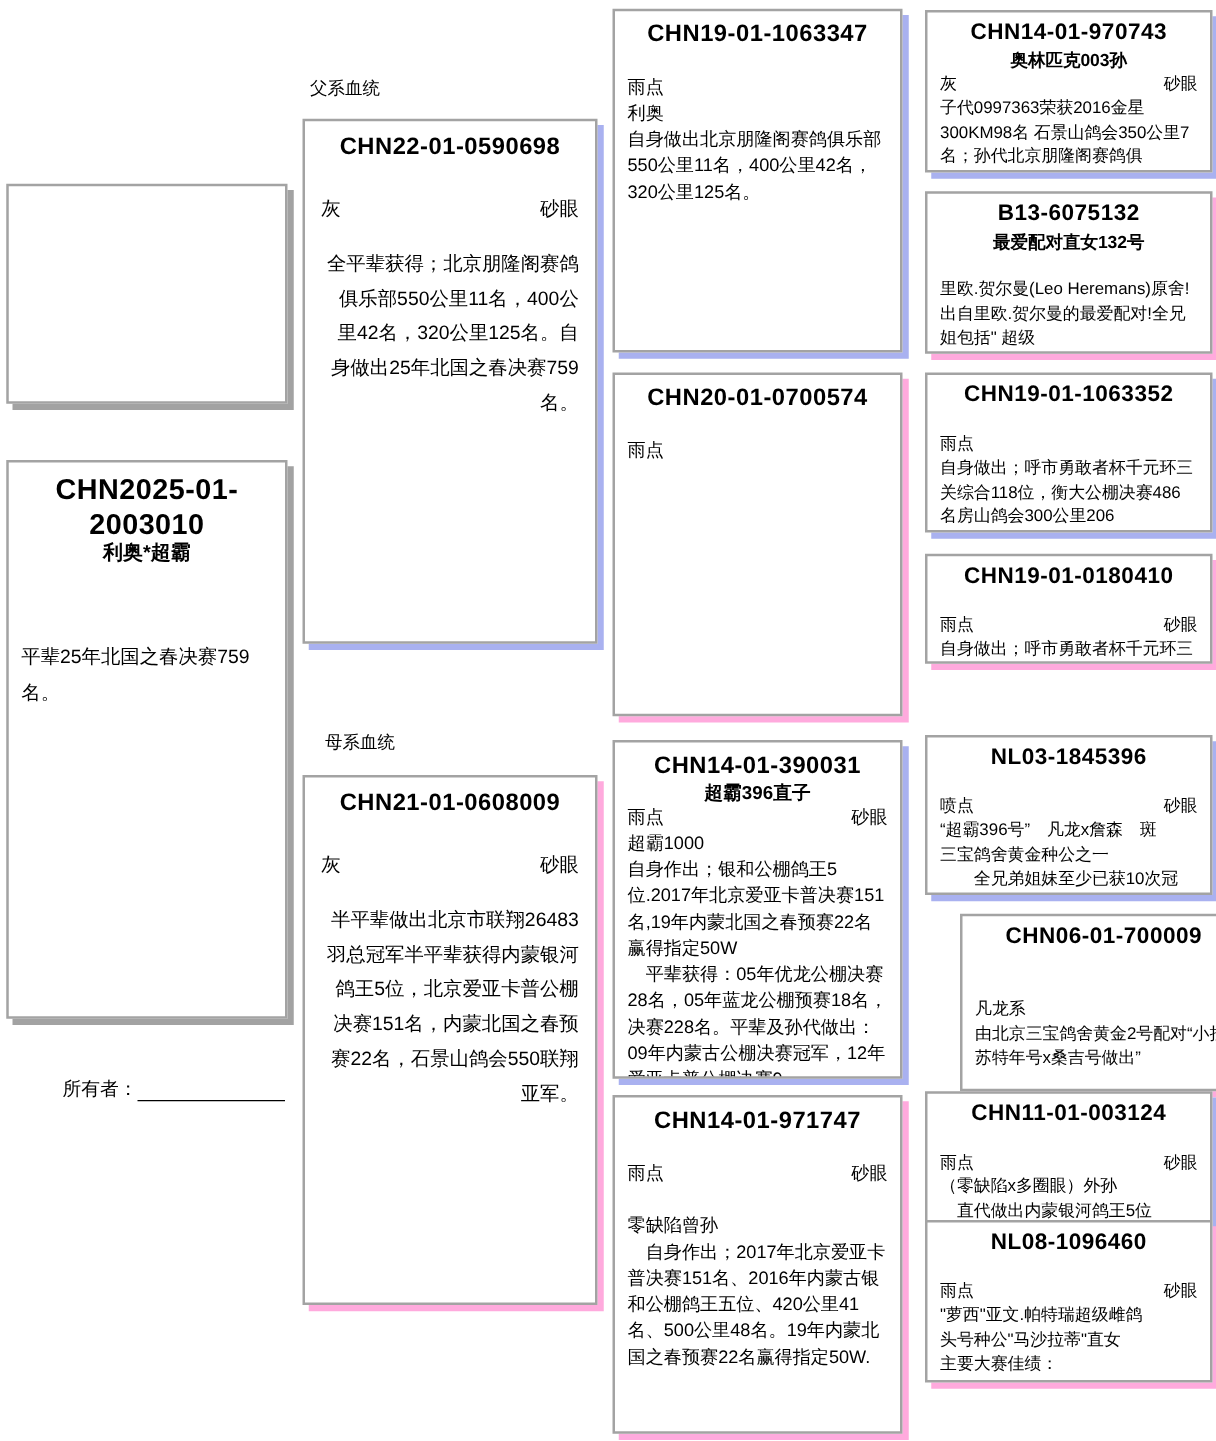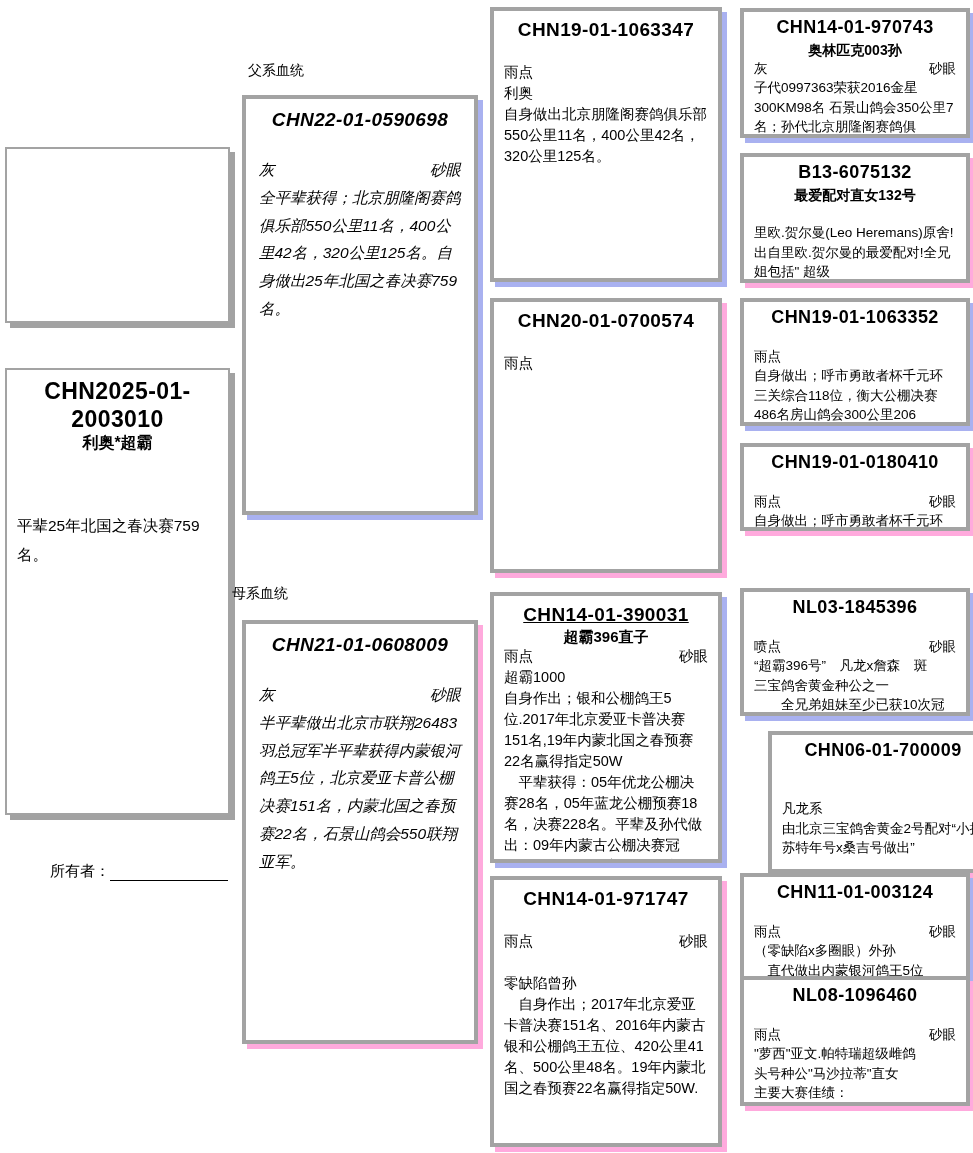--- a/index.html
+++ b/index.html
@@ -1,48 +1,48 @@
 <!DOCTYPE html>
 <html><head>
 <meta charset="utf-8">
 <style>
   html,body{margin:0;padding:0;background:#fff;}
   #canvas{
     position:relative;width:973px;height:1153px;background:#fff;
     font-family:"Liberation Sans","DejaVu Sans",sans-serif;color:#000;overflow:hidden;
   }
   .pbox{
-    position:absolute;background:#fff;border:4px solid #a3a3a3;
+    position:absolute;background:#fff;border:2px solid #a3a3a3;
     box-sizing:border-box;overflow:hidden;
   }
   .pbox.male{box-shadow:5px 5px 0 0 #a9b1f0;}
   .pbox.female{box-shadow:5px 5px 0 0 #ffaadd;}
   .pbox.neutral{box-shadow:5px 5px 0 0 #a2a2a2;}
   .pbox.thick{border-width:2px;}
 
   .ring{font-weight:bold;text-align:center;letter-spacing:.4px;line-height:1.2;}
   .pname{font-weight:bold;text-align:center;line-height:1.3;}
   .ce{display:flex;justify-content:space-between;}
   .body{white-space:pre-line;}
 
   
   .main{padding:8px 10px;font-size:15.5px;line-height:1.85;}
   .main .ring{font-size:23px;}
   .main .pname{font-size:16px;}
   .main .body{margin-top:58px;}
 
   
-  .col2{padding:10px 13px;font-size:15.5px;line-height:1.8;font-style:italic;}
+  .col2{padding:10px 13px;font-size:15.5px;line-height:1.8;}
   .col2 .ring{font-size:19px;margin-bottom:24px;}
-  .col2 .body{}
+  .col2 .body{margin-top:16px;text-align:right;}
 
   
   .col3{padding:8px 10px;font-size:14.5px;line-height:1.45;}
   .col3 .ring{font-size:19px;margin-bottom:20px;}
-  .col3.has-name .ring{margin-bottom:0;text-decoration:underline;}
+  .col3.has-name .ring{margin-bottom:0;}
   .col3 .pname{font-size:15px;}
 
   
   .col4{padding:5px 10px;font-size:13.5px;line-height:1.45;}
   .col4 .ring{font-size:18px;margin-bottom:2px;}
   .col4 .pname{font-size:14px;}
   .col4 .mt{margin-top:18px;}
 
   .blood-label{position:absolute;font-weight:normal;font-size:14px;}
 
@@ -72,21 +72,21 @@
   <div class="pbox male col2" style="left:242px;top:95px;width:236px;height:420px">
 
     <div class="ring">CHN22-01-0590698</div>
     <div class="ce">
       <span>灰</span>
       <span>砂眼</span>
     </div>
     <div class="body">全平辈获得；北京朋隆阁赛鸽俱乐部550公里11名，400公里42名，320公里125名。自身做出25年北国之春决赛759名。</div>
   </div>
 
-  <div class="blood-label" style="left:232px;top:585px">母系血统</div>
+  <div class="blood-label" style="left:260px;top:585px">母系血统</div>
 
   <div class="pbox female col2" style="left:242px;top:620px;width:236px;height:424px">
 
     <div class="ring">CHN21-01-0608009</div>
     <div class="ce">
       <span>灰</span>
       <span>砂眼</span>
     </div>
     <div class="body">半平辈做出北京市联翔26483羽总冠军半平辈获得内蒙银河鸽王5位，北京爱亚卡普公棚决赛151名，内蒙北国之春预赛22名，石景山鸽会550联翔亚军。</div>
   </div>

